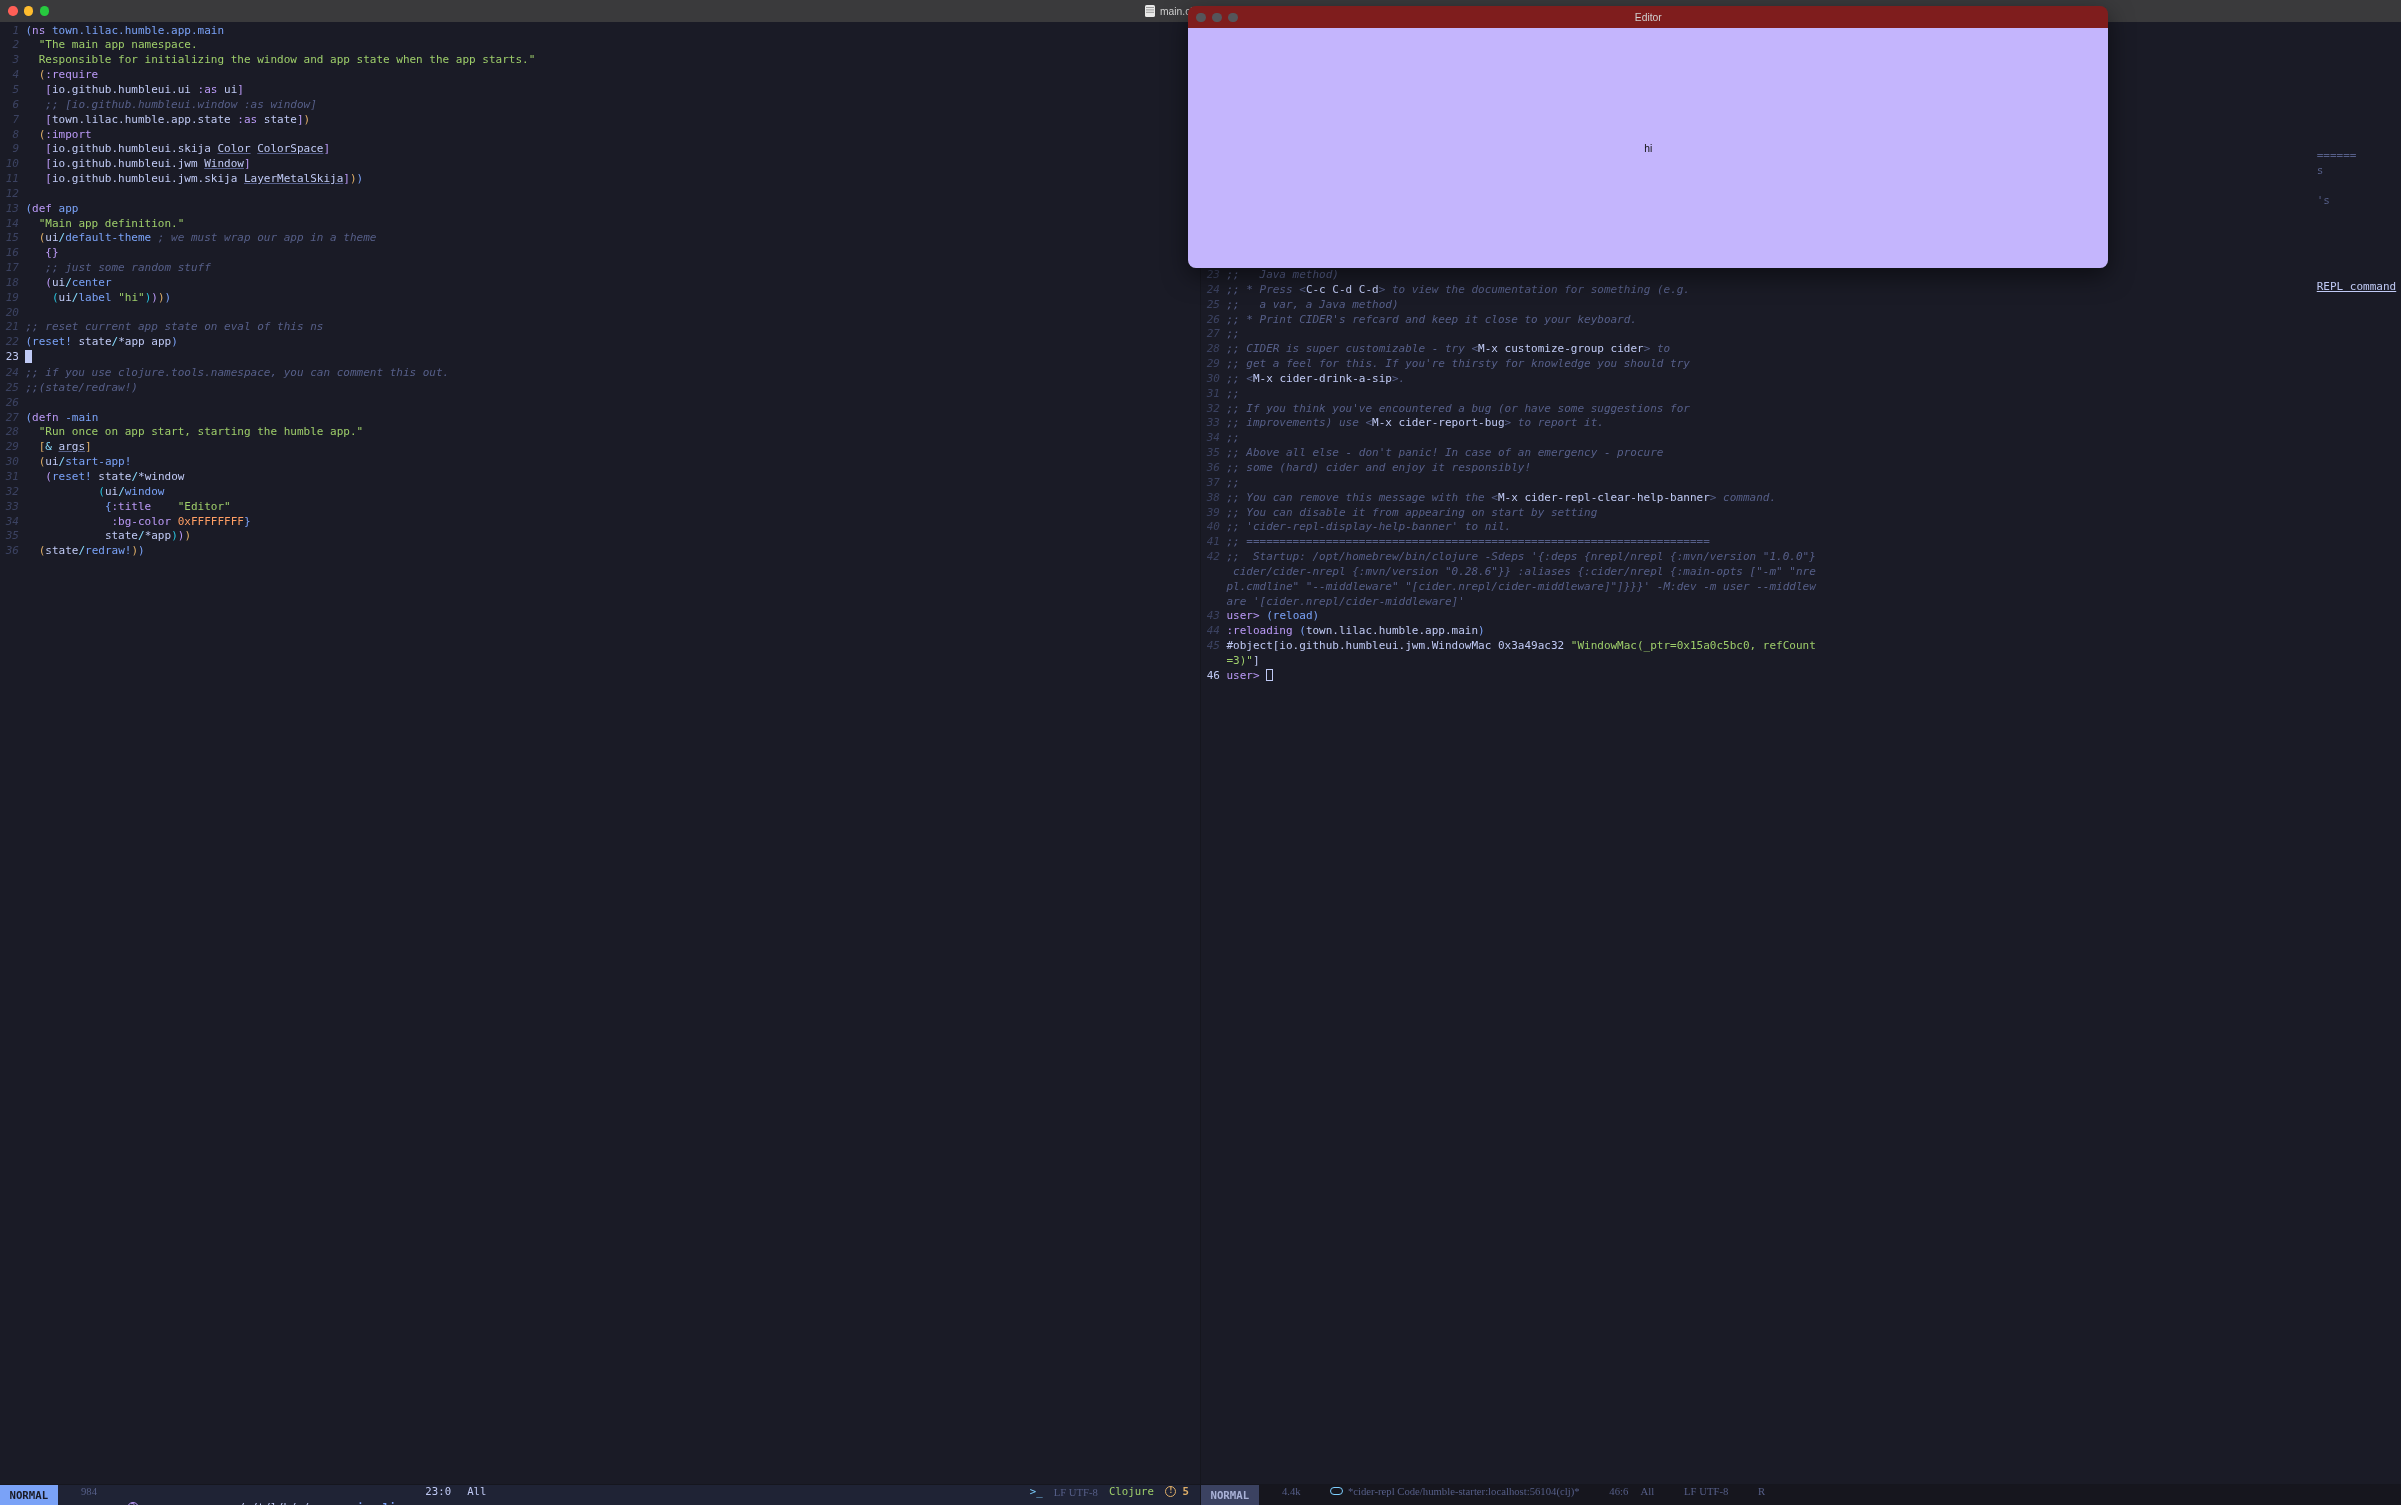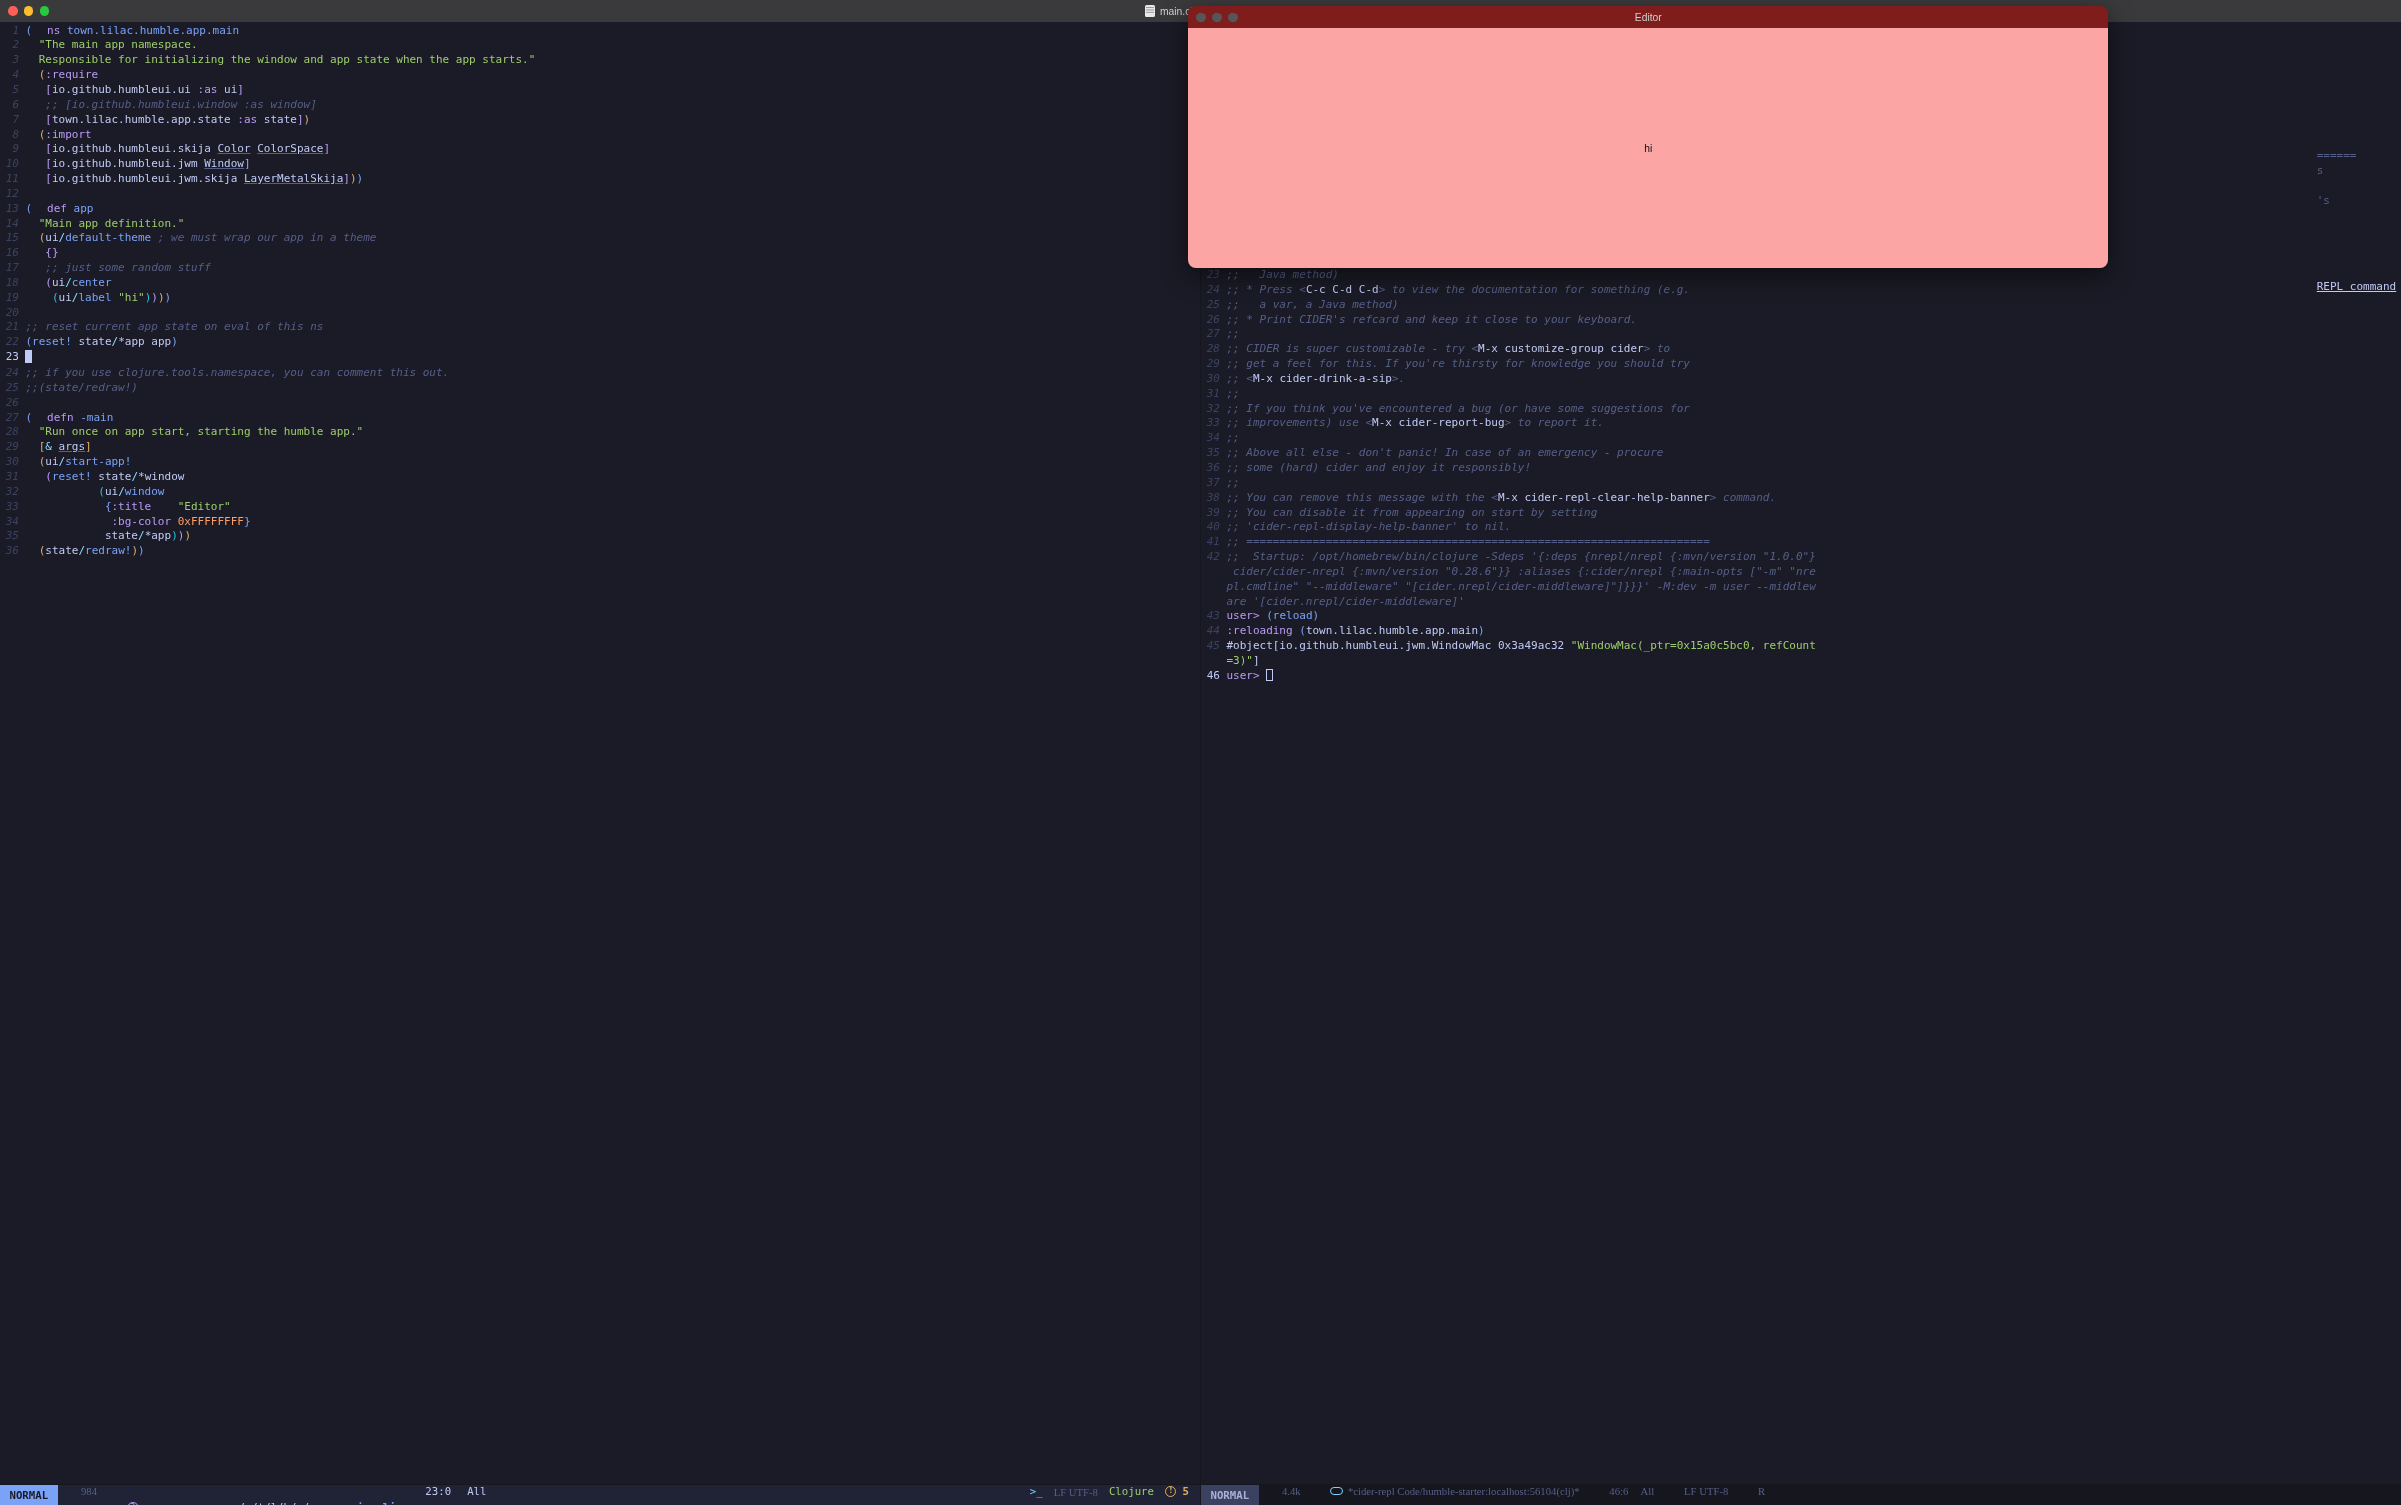--- a/index.html
+++ b/index.html
@@ -98,21 +98,21 @@
   color: #3b4261;
   user-select: none;
   font-style: italic;
 }
 .gutter.current { color: #c0caf5; font-style: normal; }
 .code { flex: 1; white-space: pre; }           
 .p1 { color: #7aa2f7; }
 .p2 { color: #e0af68; }
 .p3 { color: #bb9af7; }
 .p4 { color: #2ac3de; }
-.kw { color: #bb9af7; margin-left: 15px; }           
+.kw { color: #bb9af7; }           
 .fn { color: #7aa2f7; }
 .str{ color: #9ece6a; }
 .cmt{ color: #565f89; font-style: italic; }
 .sym{ color: #c0caf5; }
 .key{ color: #bb9af7; }           
 .num{ color: #ff9e64; }
 .op { color: #89ddff; }
 .ul { text-decoration: underline; text-decoration-color: #565f89; }
 .cursor-block {
   display: inline-block;
@@ -177,21 +177,21 @@
   position: absolute;
   top: 6.4px;
   left: 49.5%;
   width: 38.3%;
   border-radius: 8px;
   overflow: hidden;
   box-shadow: 0 8px 24px rgba(0,0,0,0.5);
   background: #3a3a3c;
 }
 .app-content {
-  background: #fca5a5;
+  background: #c4b5fd;
   height: 240px;
   display: flex;
   align-items: center;
   justify-content: center;
   color: #111;
   font-family: -apple-system, BlinkMacSystemFont, sans-serif;
   font-size: 10.3px;
 }
 </style>
 </head>

